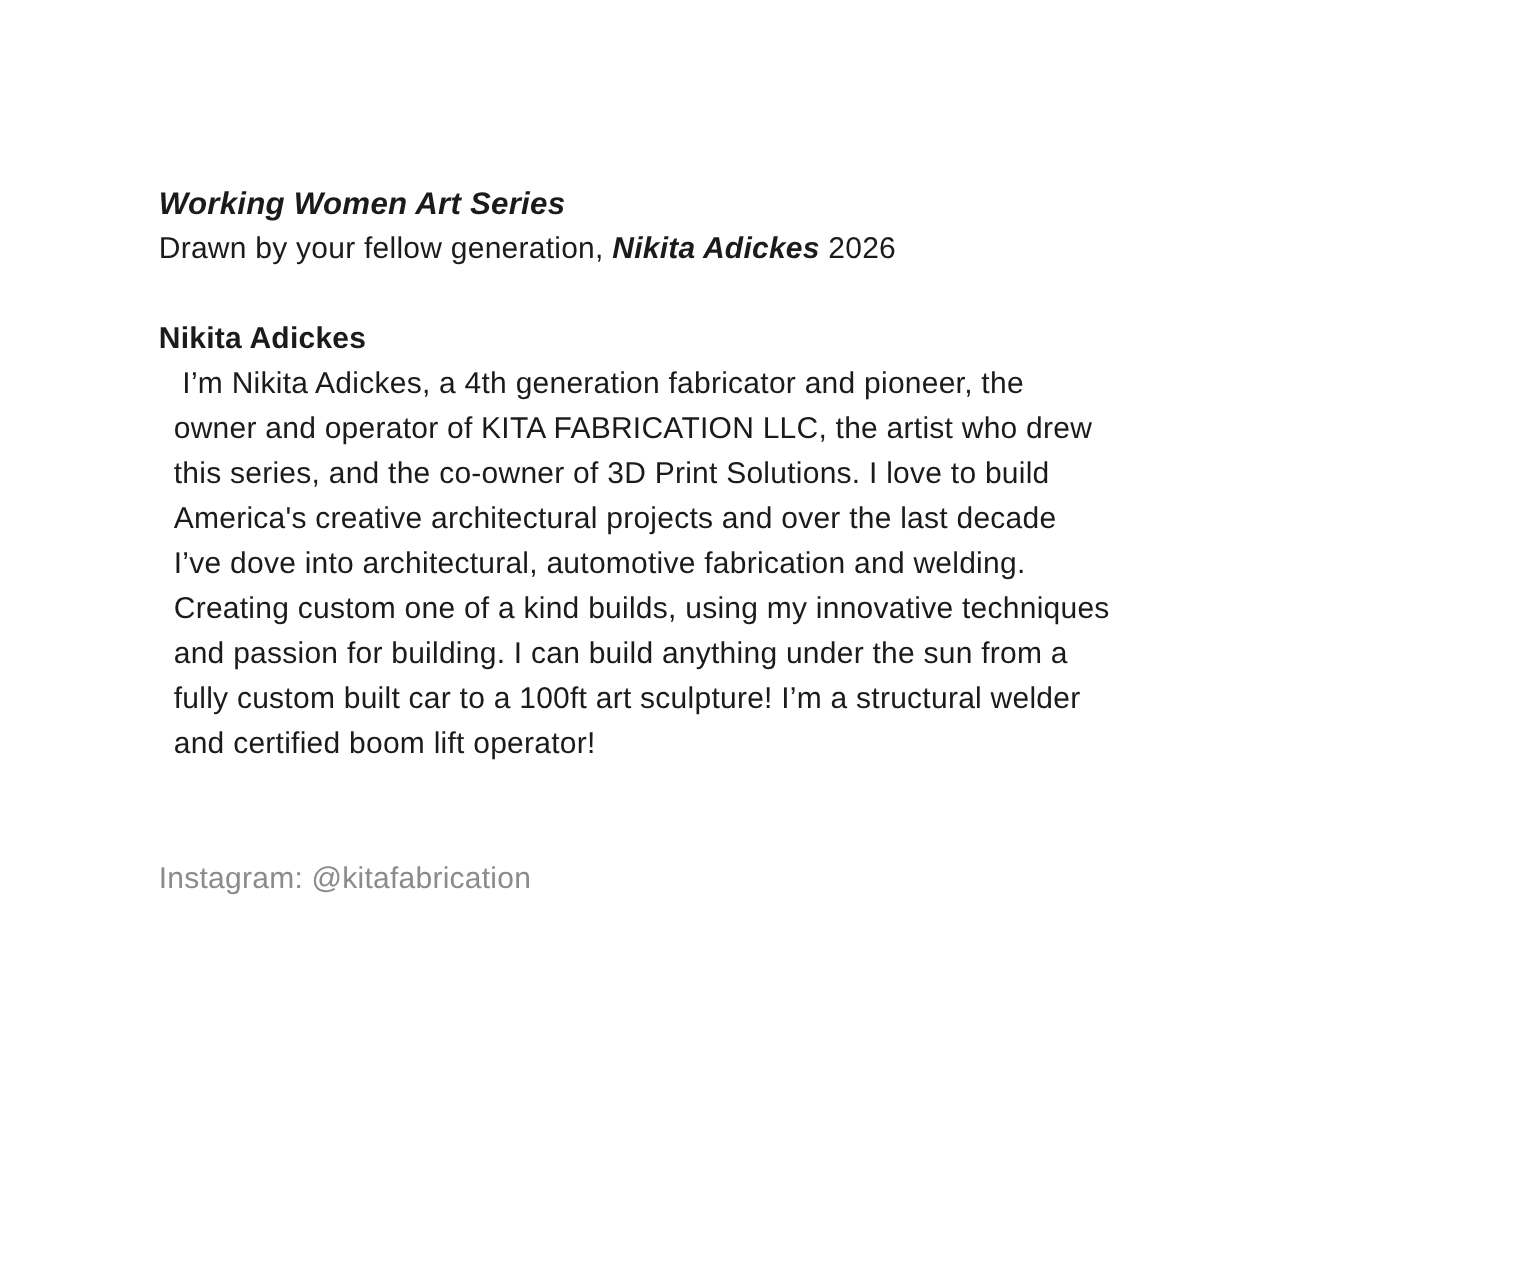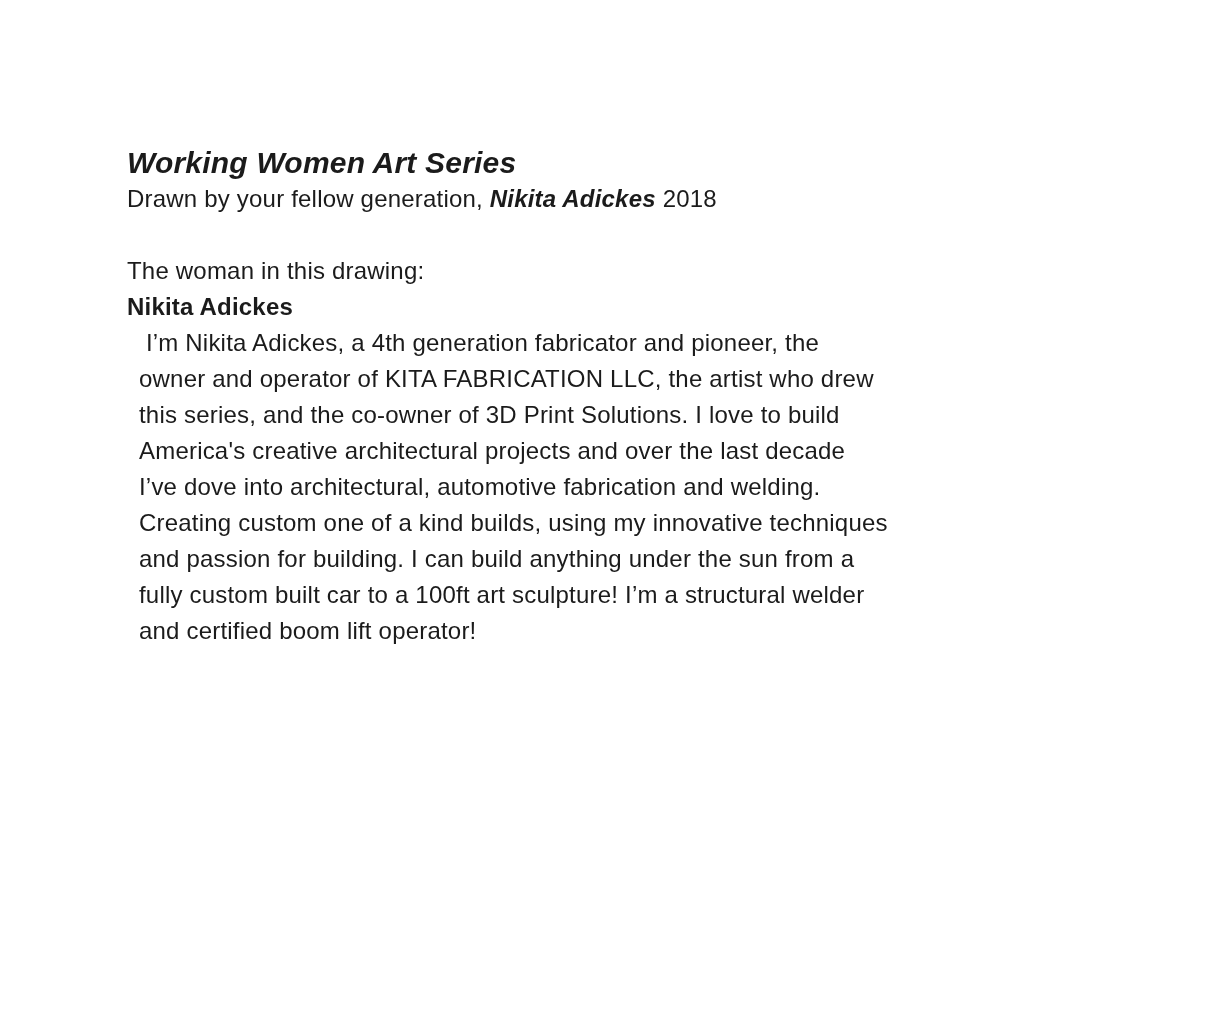--- a/index.html
+++ b/index.html
@@ -20,21 +20,21 @@
     left: 127px;
     top: 145px;
     width: 762px;
     font-size: 24px;
     line-height: 36px;
     letter-spacing: 0.2px;
   }
   .series-title {
     font-weight: bold;
     font-style: italic;
-    font-size: 30px;
+    font-size: 25px;
   }
   .bold-italic {
     font-weight: bold;
     font-style: italic;
   }
   .subject-block {
     margin-top: 36px;
   }
   .subject-name {
     font-weight: bold;
@@ -49,24 +49,24 @@
   }
 </style>
 </head>
 <body>
 
 <div class="page">
   <div class="content">
 
     <div class="series-header">
       <div class="series-title">Working Women Art Series</div>
-      <div class="byline"><span>Drawn by your fellow generation, </span><span class="bold-italic">Nikita Adickes</span><span> 2018</span></div>
+      <div class="byline"><span>Drawn by your fellow generation, </span><span class="bold-italic">Nikita Adickes</span><span> 2026</span></div>
     </div>
 
     <div class="subject-block">
-      <div class="subject-intro">The woman in this drawing:</div>
       <div class="subject-name">Nikita Adickes</div>
       <div class="bio"> I’m Nikita Adickes, a 4th generation fabricator and pioneer, the owner and operator of KITA FABRICATION LLC, the artist who drew this series, and the co-owner of 3D Print Solutions. I love to build America's creative architectural projects and over the last decade I’ve dove into architectural, automotive fabrication and welding. Creating custom one of a kind builds, using my innovative techniques and passion for building. I can build anything under the sun from a fully custom built car to a 100ft art sculpture! I’m a structural welder and certified boom lift operator!</div>
     </div>
 
+    <div class="social"><span>Instagram: </span><span>@kitafabrication</span></div>
 
   </div>
 </div>
 
 </body></html>

